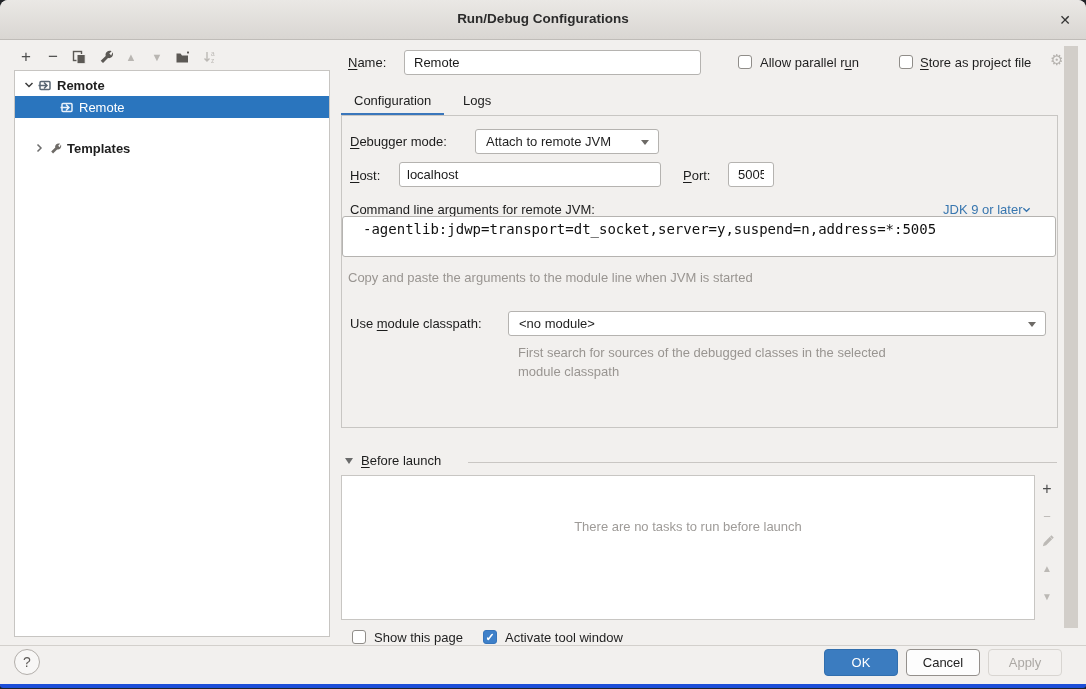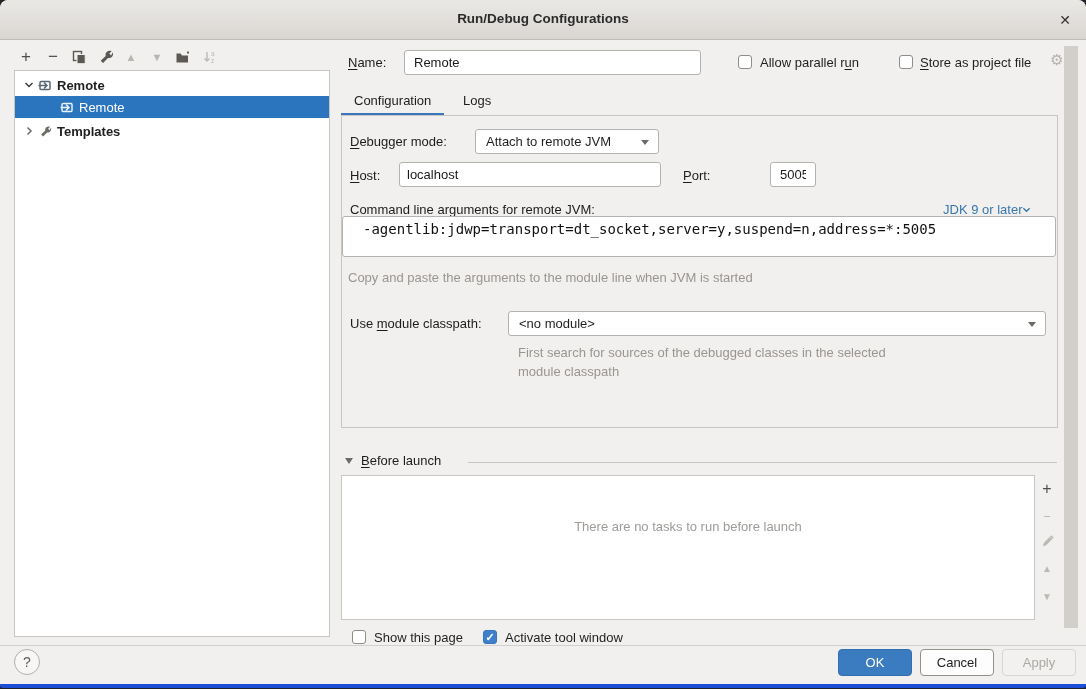--- a/index.html
+++ b/index.html
@@ -57,21 +57,21 @@
   .empty-text{position:absolute;left:341px;top:519px;width:694px;text-align:center;color:#9e9b98;}
   .strip-icon{position:absolute;left:1038px;width:18px;height:18px;display:flex;align-items:center;justify-content:center;}
   .strip-icon .g{color:#4d4d4d;font-size:16px;}
   .strip-icon.disabled .g{color:#bcb9b5;font-size:13px;}
   .strip-icon.disabled .ga{color:#bcb9b5;font-size:10px;}
   .scroll-strip{position:absolute;left:1064px;top:46px;width:14px;height:582px;background:#d2cec9;}
   
   .clip-row{position:absolute;left:348px;top:629px;width:420px;height:16px;overflow:hidden;}
   .separator{position:absolute;left:0;top:645px;width:100%;height:1px;background:#d3d0cc;}
   .btn{position:absolute;top:649px;width:74px;height:27px;border-radius:4px;
-    display:flex;align-items:center;justify-content:center;font-size:13px;cursor:pointer;box-sizing:border-box;margin-left:14px;}
+    display:flex;align-items:center;justify-content:center;font-size:13px;cursor:pointer;box-sizing:border-box;}
   .btn.primary{left:824px;background:#3b7cc0;border:1px solid #326fae;color:#fff;}
   .btn.normal{left:906px;background:#fdfdfd;border:1px solid #94908c;color:#222;}
   .btn.disabled{left:988px;background:#f3f1ef;border:1px solid #d8d5d1;color:#aba8a4;cursor:default;}
   .help-btn{position:absolute;left:14px;top:649px;width:26px;height:26px;border-radius:50%;
     border:1px solid #b2aeaa;background:#f8f7f6;color:#5f5c59;display:flex;align-items:center;
     justify-content:center;font-size:14px;box-sizing:border-box;cursor:pointer;}
   svg{display:block;}
 </style>
 </head>
 <body>
@@ -145,21 +145,21 @@
     </div>
     <div class="tree-row selected" style="top:25px;padding-left:44px">
       <span class="tree-icon">
           <svg width="14" height="14" viewBox="0 0 14 14">
             <rect x="2" y="3.5" width="10" height="8" rx="1" fill="none" stroke="#e9f1fa" stroke-width="1.5"></rect>
             <path d="M0.5 7.5h8M6 4.5l3 3-3 3" fill="none" stroke="#e9f1fa" stroke-width="1.5"></path>
           </svg>
         </span>
       <span class="lbl">Remote</span>
     </div>
-    <div class="tree-row bold" style="top:49px;padding-left:6px">
+    <div class="tree-row bold" style="top:66px;padding-left:16px">
       <span class="chev">
           <svg width="10" height="10" viewBox="0 0 10 10">
             <polyline points="3.5,1.5 7,5 3.5,8.5" fill="none" stroke="#6e6e6e" stroke-width="1.5"></polyline>
           </svg>
         </span>
       <span class="tree-icon">
           <svg width="13" height="13" viewBox="0 0 16 16">
             <path d="M14.6 3.2c.8 1.6.5 3.6-.8 4.9-1 1-2.5 1.4-3.8 1L5 14.1l-2.3-2.3L7.7 6.9C7.3 5.5 7.7 4.1 8.7 3.1c1.3-1.3 3.3-1.6 4.9-.8L11.3 4.6l1.9 1.9 1.4-3.3z" fill="#6e6b67"></path>
           </svg>
         </span>
@@ -182,21 +182,21 @@
 
   <div class="flabel" style="left:350px;top:134px"><span class="mn">D</span><span>ebugger mode:</span></div>
   <div class="combo" style="left:475px;top:129px;width:184px;height:25px">
     <span>Attach to remote JVM</span>
     <span class="arr"></span>
   </div>
 
   <div class="flabel" style="left:350px;top:168px"><span class="mn">H</span><span>ost:</span></div>
   <input class="tf" style="left: 399px; top: 162px; width: 262px; height: 25px; padding-left: 7px;" value="localhost">
   <div class="flabel" style="left:683px;top:168px"><span class="mn">P</span><span>ort:</span></div>
-  <input class="tf" style="left: 728px; top: 162px; width: 46px; height: 25px; margin-left: 42px;" value="5005">
+  <input class="tf" style="left: 728px; top: 162px; width: 46px; height: 25px;" value="5005">
 
   <div class="flabel" style="left:350px;top:202px"><span class="mn">C</span><span>ommand line arguments for remote JVM:</span></div>
   <div class="link" style="left:943px;top:202px">
     <span>JDK 9 or later</span>
     <span>
         <svg width="9" height="9" viewBox="0 0 10 10">
           <polyline points="1.5,3.5 5,7 8.5,3.5" fill="none" stroke="#3876af" stroke-width="1.5"></polyline>
         </svg>
       </span>
   </div>

